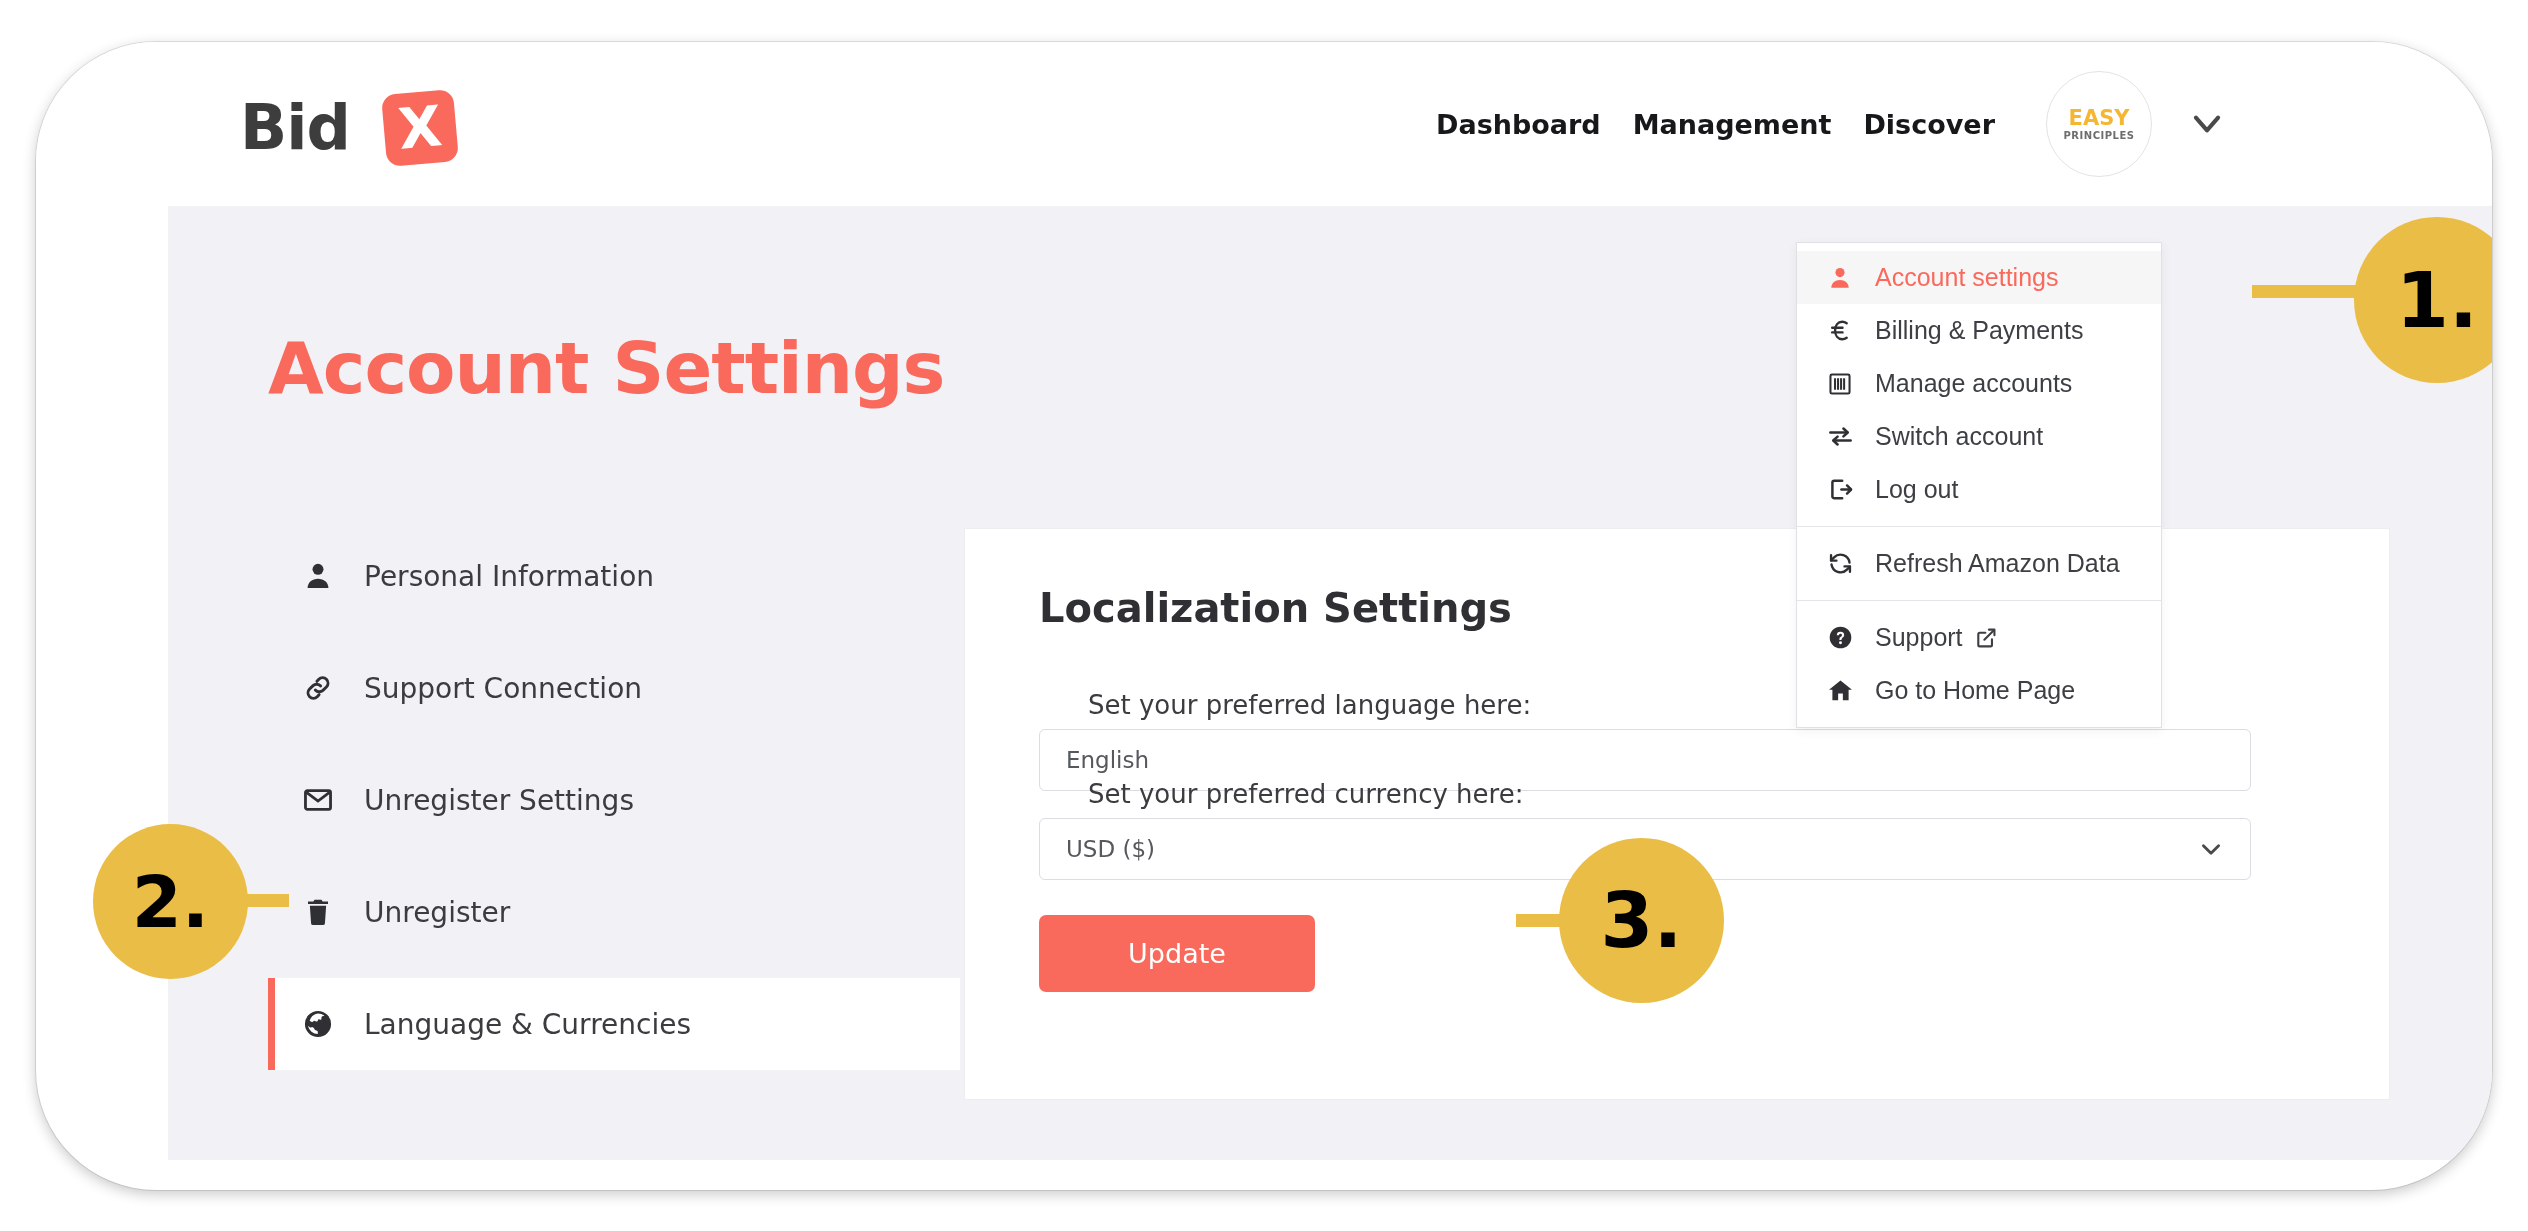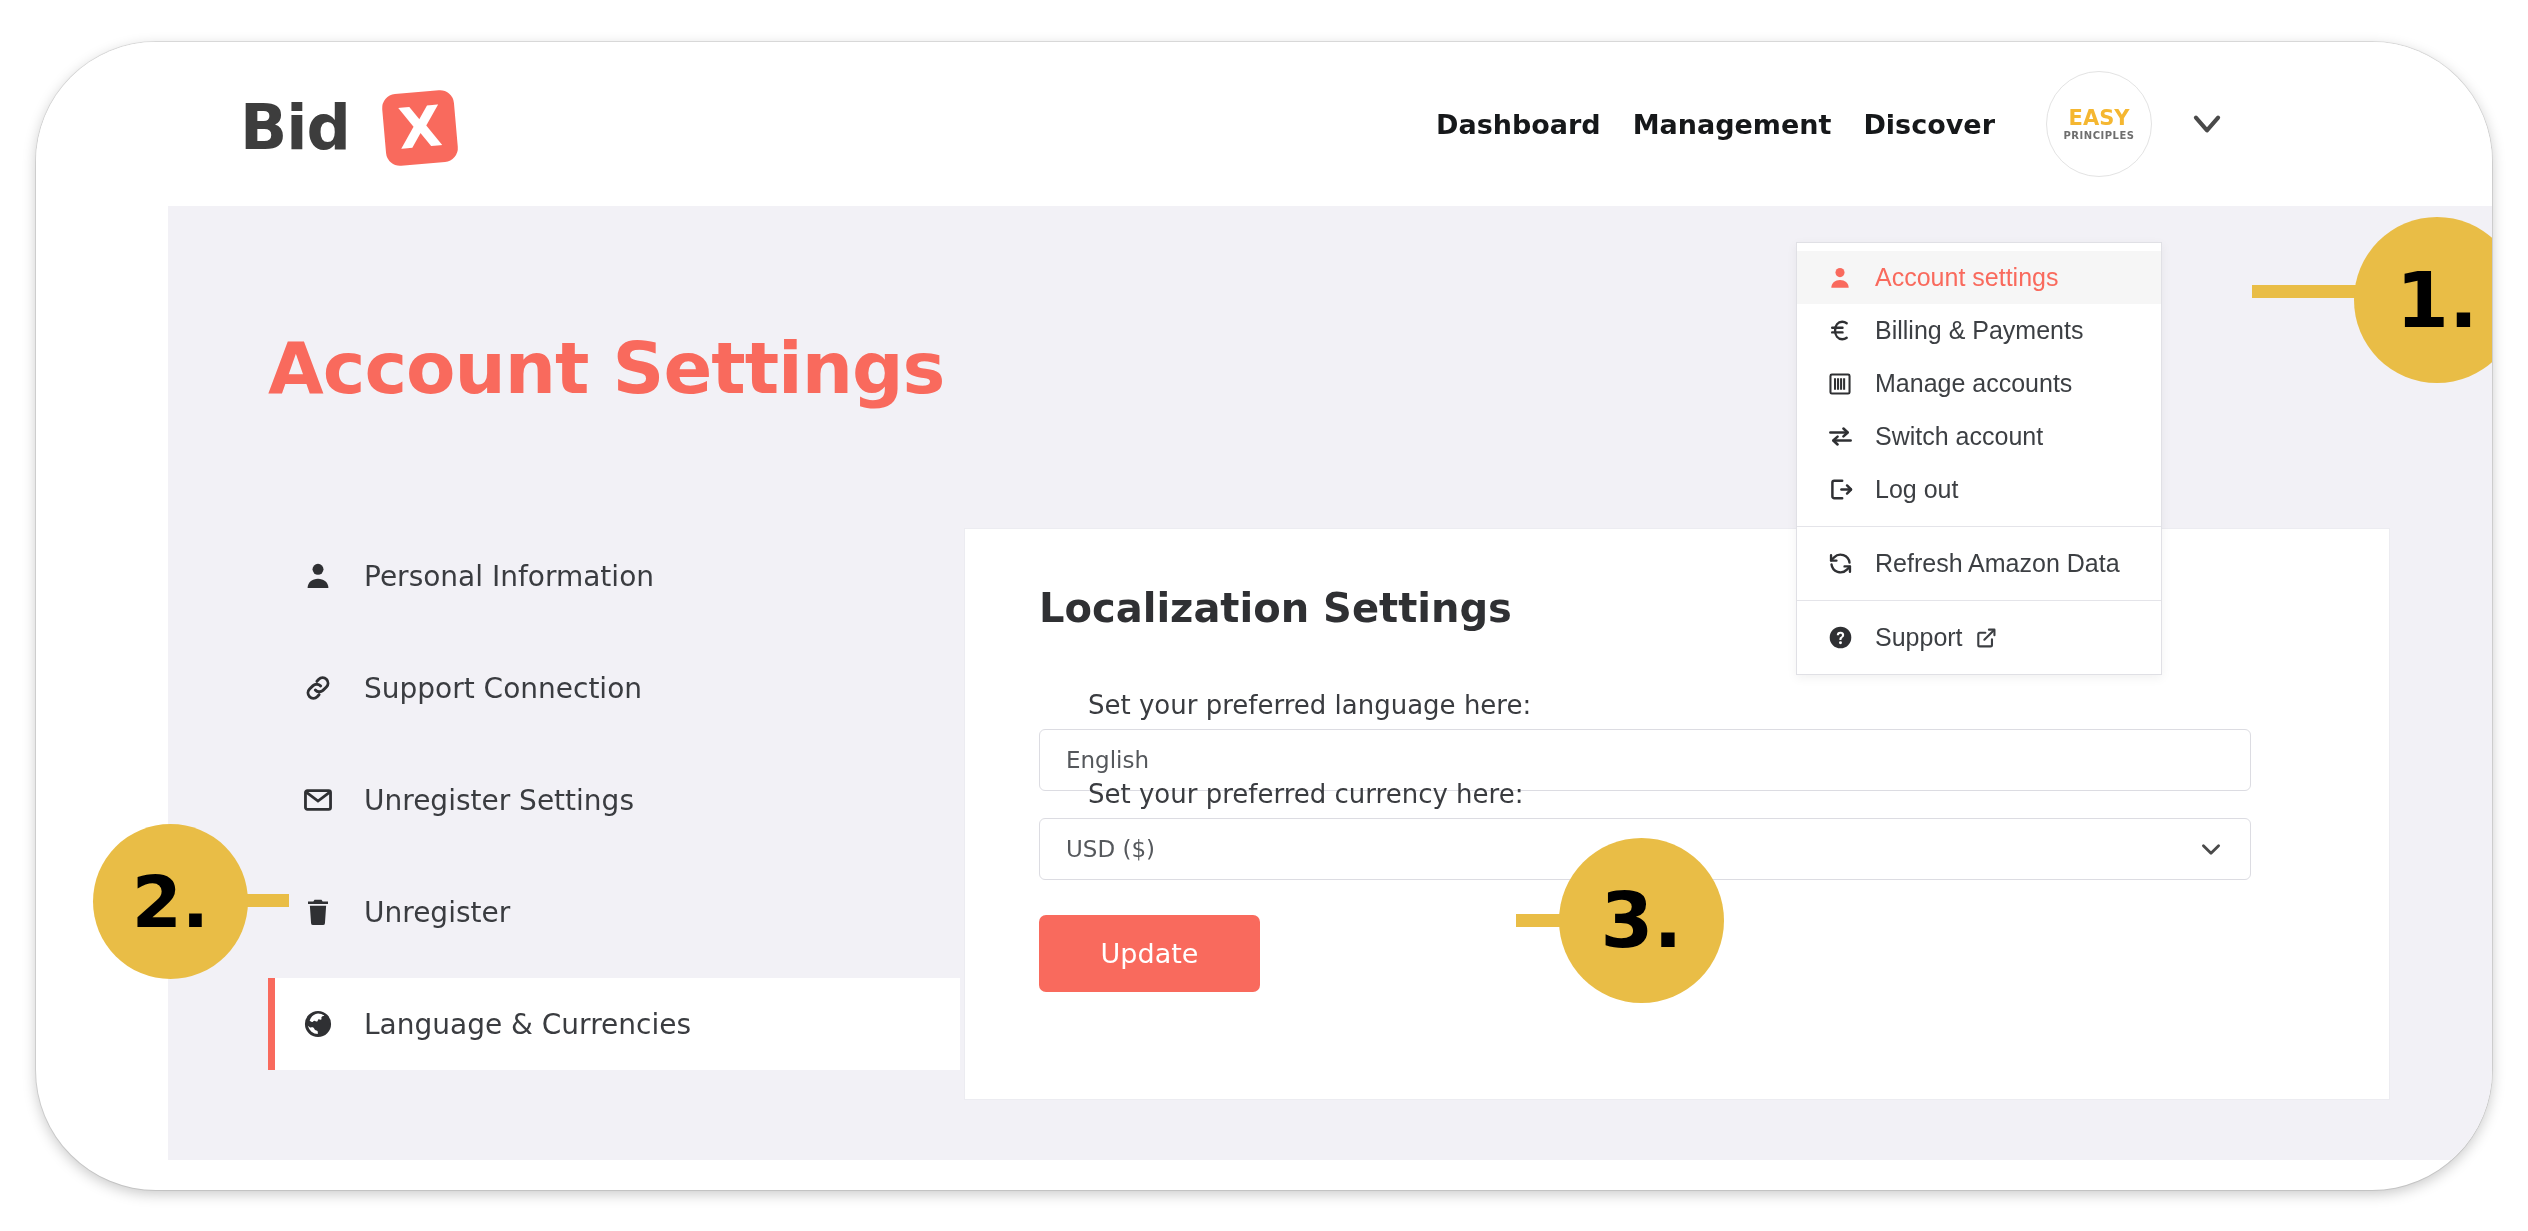--- a/index.html
+++ b/index.html
@@ -251,21 +251,21 @@
   .sel-chevron {
     width: 26px;
     height: 26px;
     flex: 0 0 auto;
   }
 
   .update-btn {
     position: absolute;
     left: 74px;
     top: 386px;
-    width: 221px;
+    width: 276px;
     height: 77px;
     background: #f96a5d;
     border: none;
     border-radius: 7px;
     color: #ffffff;
     font-size: 27px;
     cursor: pointer;
     font-family: "DejaVu Sans", sans-serif;
   }
 
@@ -544,20 +544,28 @@
         </svg>
       </span>
       <span>Support</span>
       <svg class="ext-icon" viewBox="0 0 24 24" fill="none" stroke="#3c3f43" stroke-width="2.3" stroke-linecap="round" stroke-linejoin="round">
         <path d="M18.5 13.4v6.1a1.6 1.6 0 0 1-1.6 1.6H5.2a1.6 1.6 0 0 1-1.6-1.6V7.8a1.6 1.6 0 0 1 1.6-1.6h6.1"></path>
         <polyline points="15.2 2.9 21.2 2.9 21.2 8.9"></polyline>
         <path d="M10.2 13.9 20.6 3.5"></path>
       </svg>
     </div>
 
+    <div class="menu-item">
+      <span class="menu-icon">
+        <svg viewBox="0 0 24 24" width="27" height="27" fill="currentColor">
+          <path d="M12 3 1.8 11.4h3v9.2h5.1v-5.9h4.2v5.9h5.1v-9.2h3z"></path>
+        </svg>
+      </span>
+      <span>Go to Home Page</span>
+    </div>
   </div>
 
   <div class="connector conn-1"></div>
   <div class="connector conn-2"></div>
   <div class="connector conn-3"></div>
 
   <div class="callout callout-1">1.</div>
   <div class="callout callout-2">2.</div>
   <div class="callout callout-3">3.</div>
 

